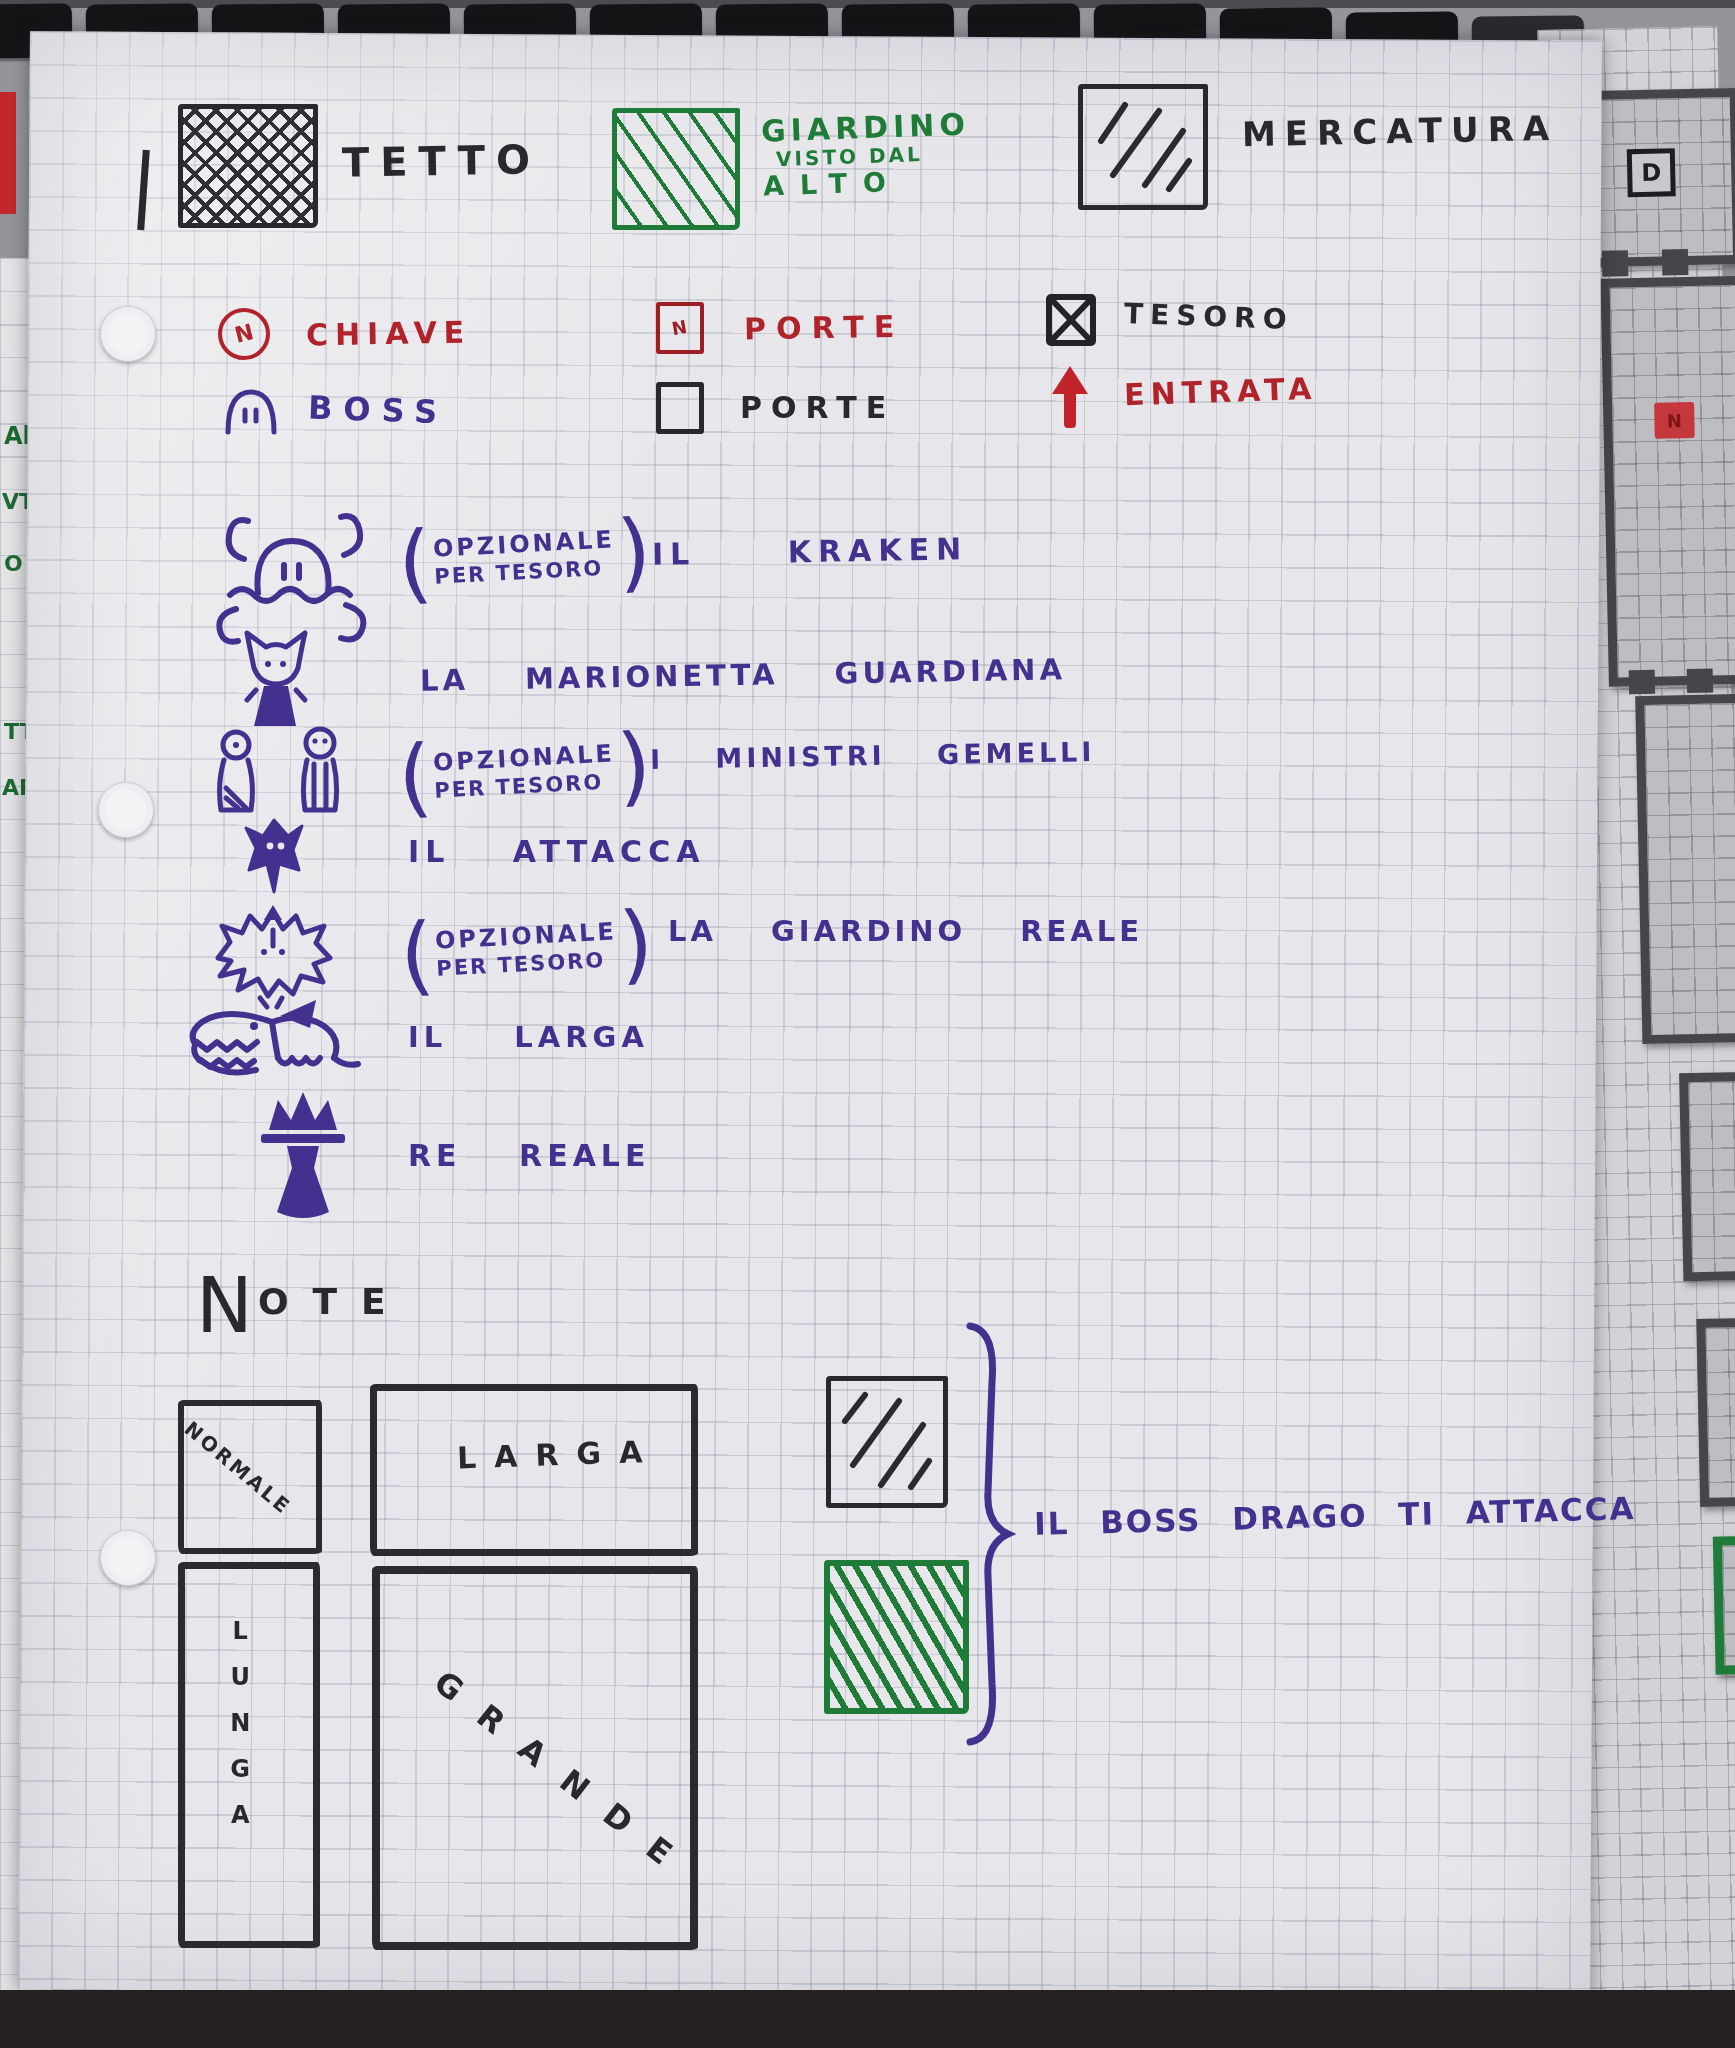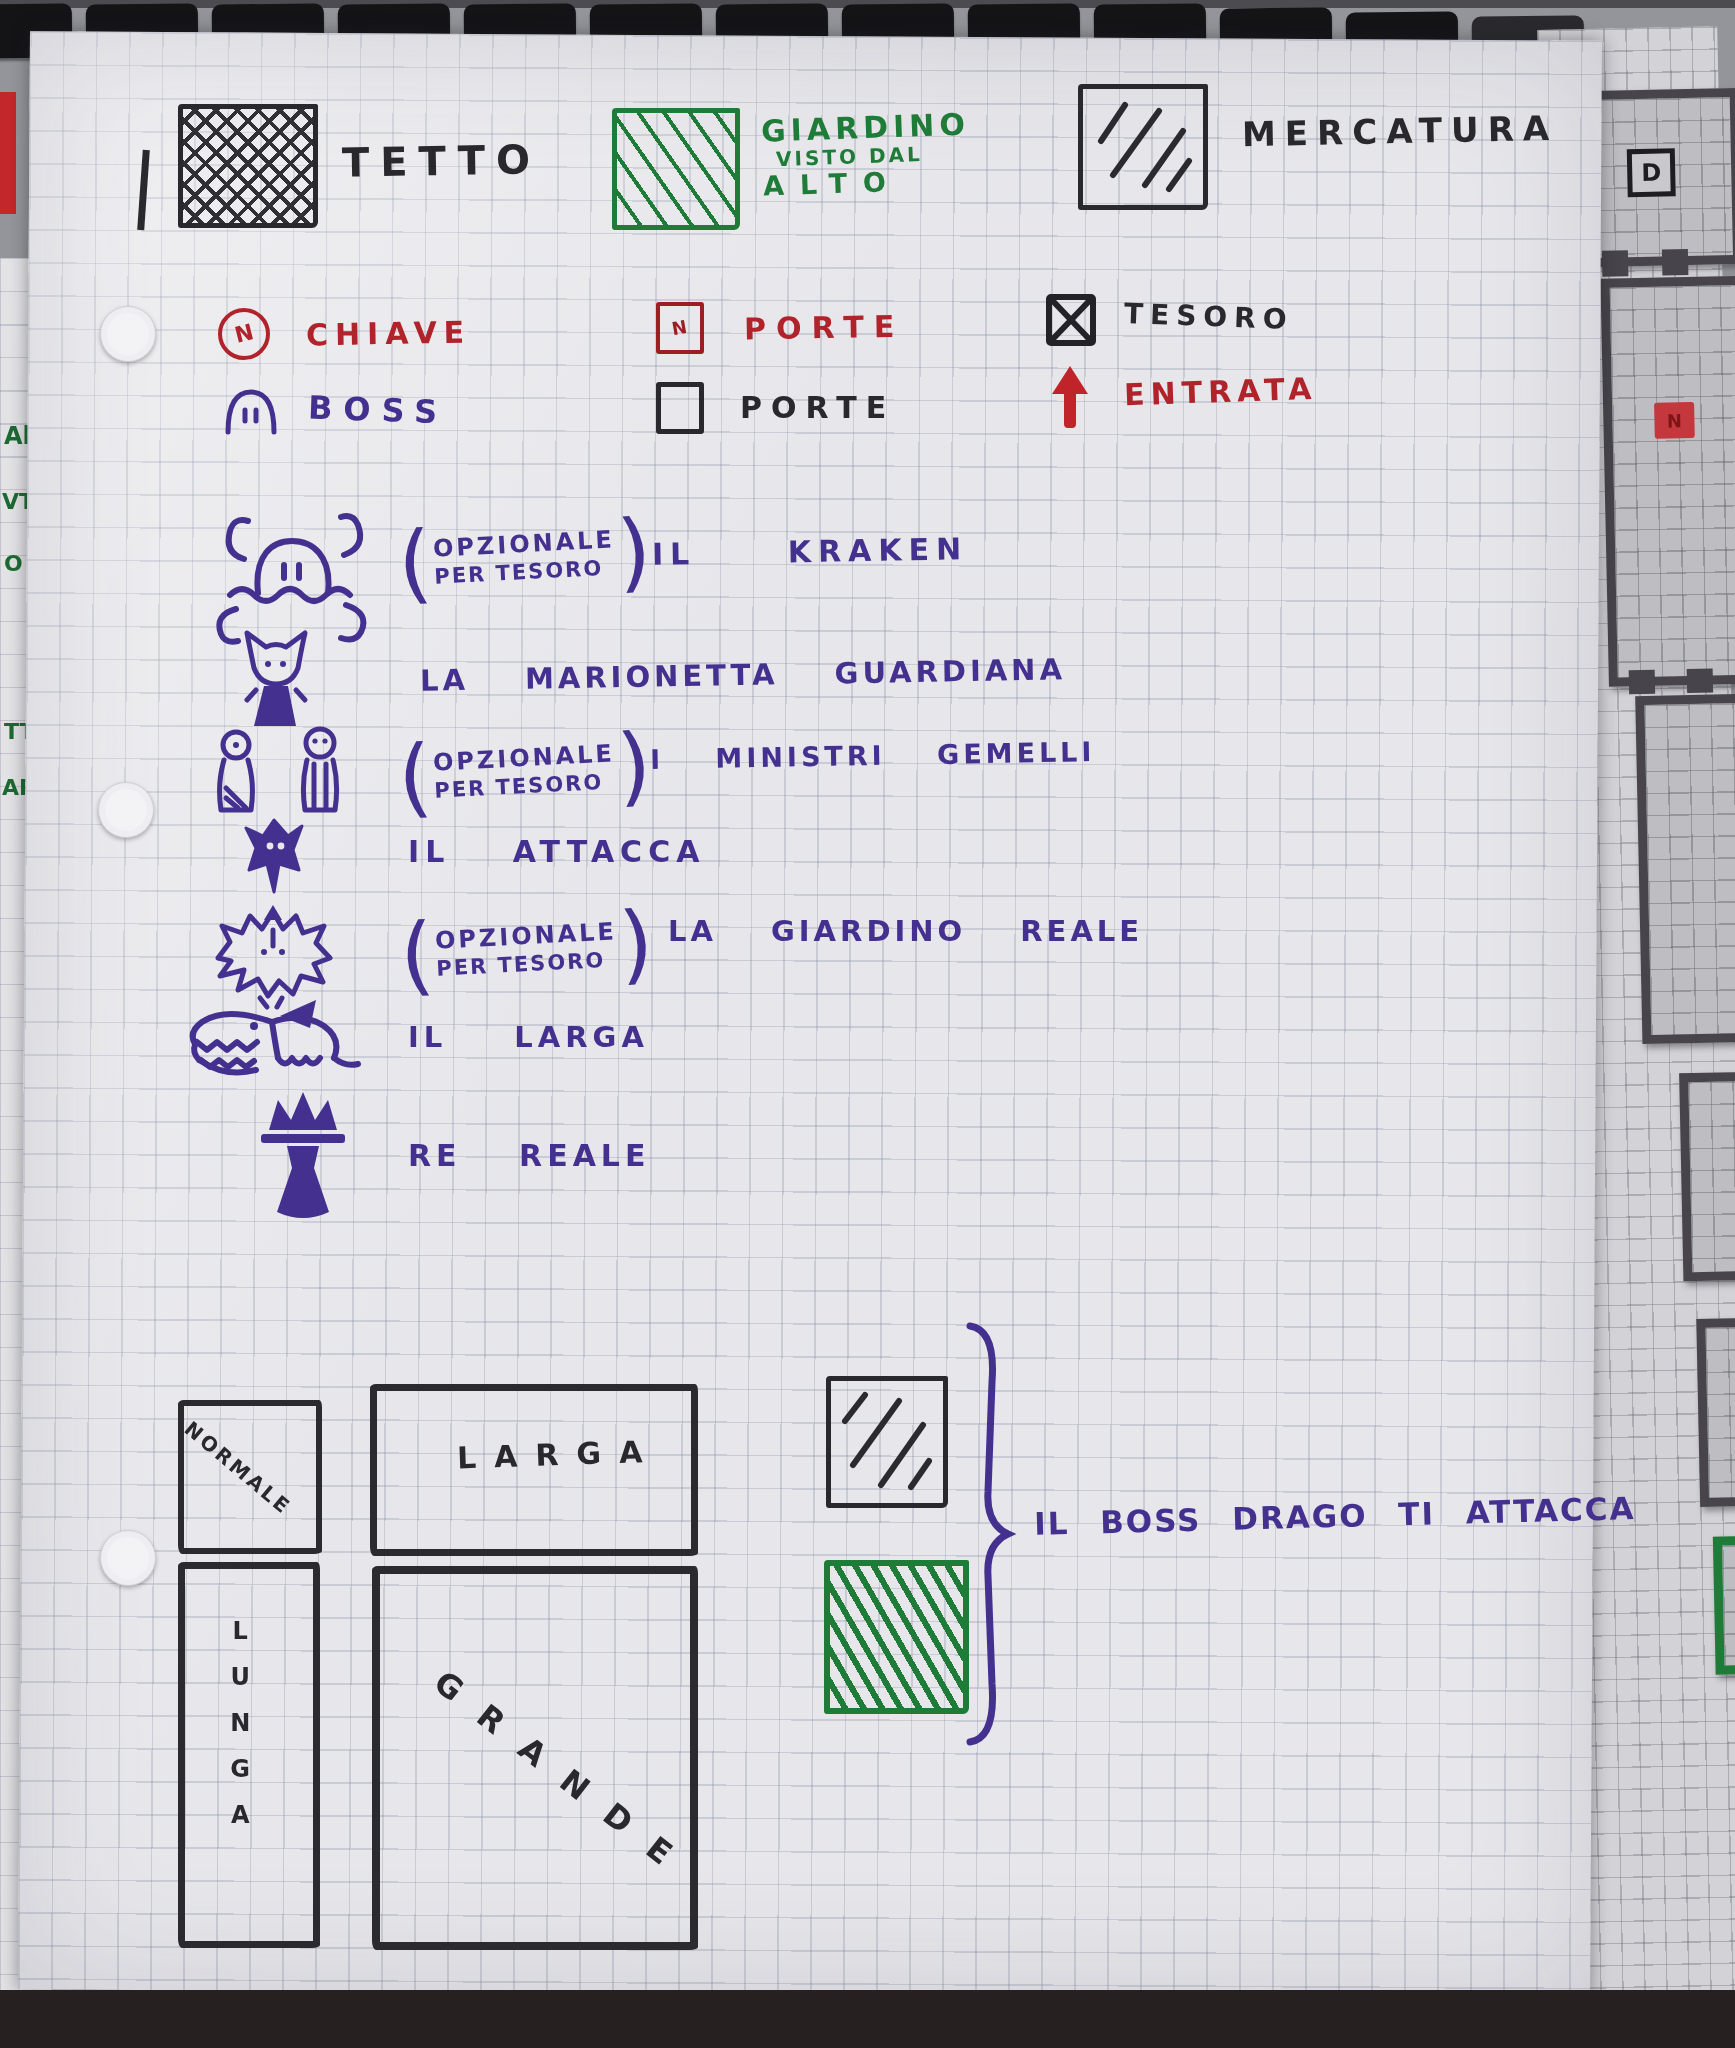--- a/index.html
+++ b/index.html
@@ -287,20 +287,24 @@
 
   <svg class="abs" style="left:255px;top:1088px" width="96" height="140" viewBox="0 0 96 140">
     <g fill="#44308f">
       <path d="M14,42 L23,12 L36,32 L48,4 L60,32 L73,12 L82,42 Z"></path>
       <rect x="6" y="46" width="84" height="9" rx="3"></rect>
       <path d="M32,58 L64,58 L59,80 L74,124 Q48,136 22,124 L37,80 Z"></path>
     </g>
   </svg>
   <div class="hand purple abs" style="left:408px;top:1140px;font-size:30px;letter-spacing:5px;word-spacing:42px">RE REALE</div>
 
+  <div class="abs ink" style="left:196px;top:1266px">
+    <span class="hand" style="font-size:76px;font-weight:normal">N</span>
+    <span class="hand" style="font-size:36px;letter-spacing:24px;vertical-align:18px">OTE</span>
+  </div>
 
   <div class="box" style="left:178px;top:1400px;width:132px;height:142px;border-width:6px">
     <div class="hand ink" style="position:absolute;left:10px;top:12px;font-size:20px;letter-spacing:3px;transform:rotate(40deg);transform-origin:0 0">NORMALE</div>
   </div>
   <div class="box" style="left:370px;top:1384px;width:314px;height:158px">
     <div class="hand ink" style="position:absolute;left:80px;top:48px;font-size:30px;letter-spacing:18px;transform:rotate(-2deg)">LARGA</div>
   </div>
 
   <div class="swatch" style="left:826px;top:1376px;width:112px;height:122px">
     <svg width="112" height="122" viewBox="0 0 112 122">

